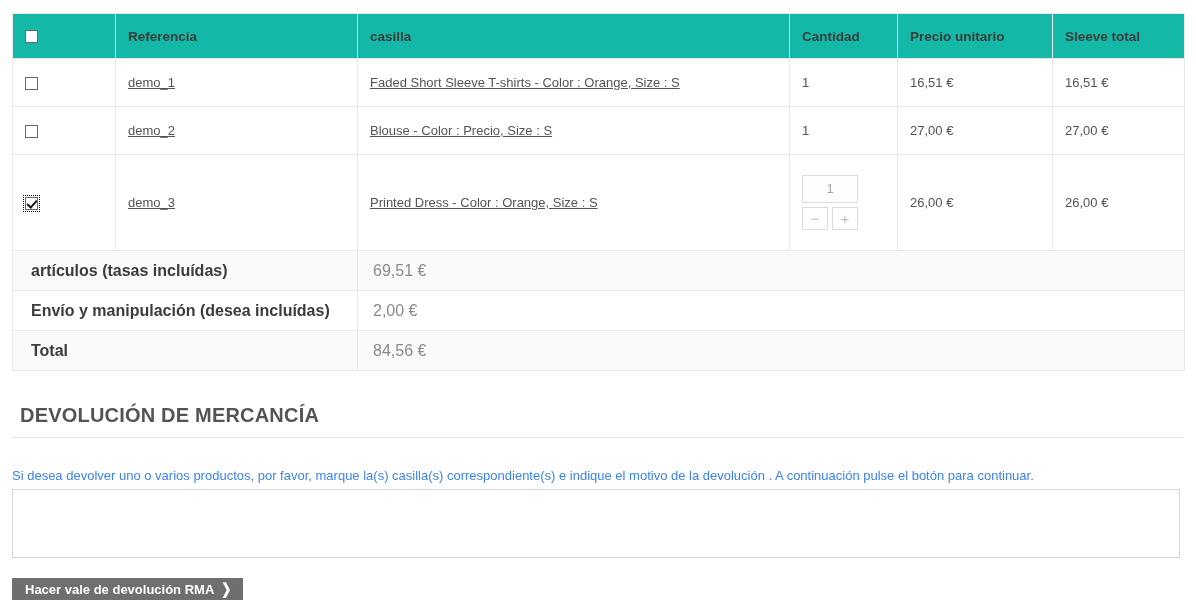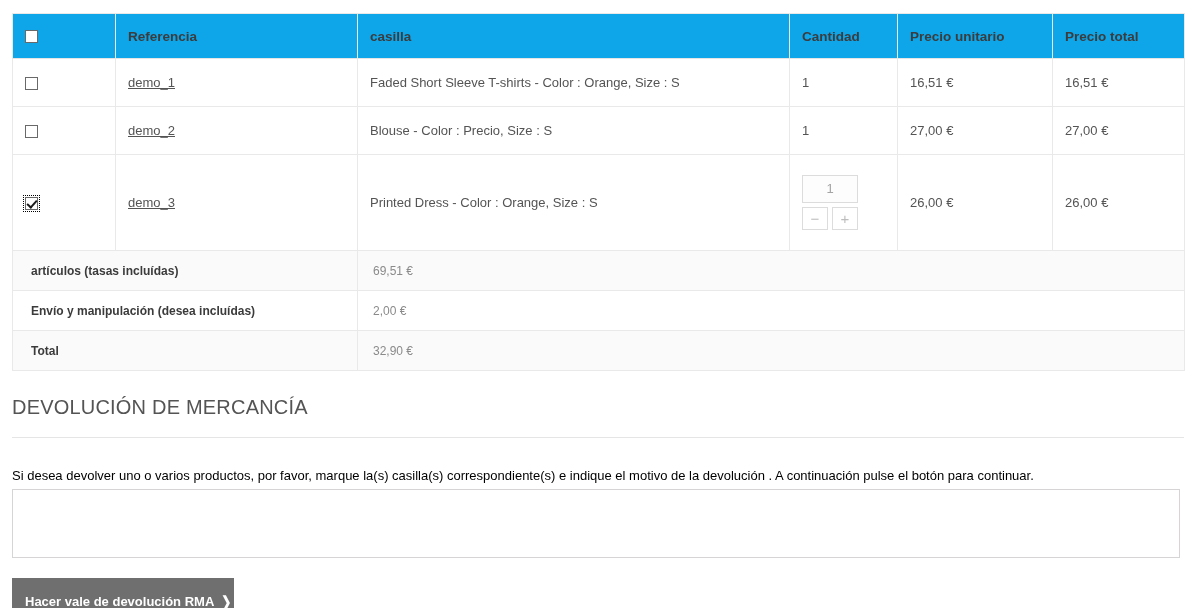--- a/index.html
+++ b/index.html
@@ -38,21 +38,21 @@
 
   table.order-table th,
   table.order-table td {
     border: 1px solid #e9e9e9;
     text-align: left;
     vertical-align: middle;
     padding: 0 12px;
   }
 
   table.order-table thead th {
-    background: #0ea5e9;
+    background: #14b8a6;
     color: #3c3c3c;
     font-weight: bold;
     font-size: 13.5px;
     height: 44px;
     border-bottom: 1px solid #e5e5e5;
   }
 
   
   .col-check  { width: 103px; }
   .col-ref    { width: 242px; }
@@ -61,21 +61,21 @@
   .col-unit   { width: 155px; }
   .col-total  { width: 132px; }
 
   td.cell-check,
   th.cell-check { text-align: left; padding-left: 25px; }
 
   tr.product-row td { height: 47px; color: #555454; font-size: 13px; }
   tr.product-row.tall td { height: 95px; }
 
   td.ref-cell { color: #555454; text-decoration: underline; }
-  td.prod-cell { color: #555454; }
+  td.prod-cell { color: #555454; text-decoration: underline; }
 
   
   .cbx {
     -webkit-appearance: none;
     appearance: none;
     width: 13px;
     height: 13px;
     border: 1px solid #696969;
     background: #ffffff;
     display: inline-block;
@@ -137,21 +137,21 @@
     line-height: 21px;
     text-align: center;
     font-family: "Liberation Sans", sans-serif;
     cursor: pointer;
     padding: 0;
   }
 
   
   tr.summary-row td {
     height: 39px;
-    font-size: 12px;
+    font-size: 16px;
     border: 1px solid #e9e9e9;
   }
   tr.summary-row td.sum-label {
     font-weight: bold;
     color: #3b3b3b;
     padding-left: 18px;
   }
   tr.summary-row td.sum-value {
     color: #8a8a8a;
     padding-left: 15px;
@@ -161,40 +161,40 @@
   tr.summary-row.plain td  { background: #ffffff; }
 
   
   .section-title {
     position: absolute;
     left: 12px;
     top: 396px;
     font-size: 20px;
     color: #555454;
     letter-spacing: 0.2px;
-    font-weight: normal;
-    margin: 0;
+    font-weight: bold;
+    margin: 8px;
   }
 
   .divider {
     position: absolute;
     left: 12px;
     top: 437px;
     width: 1172px;
     height: 1px;
     background: #e5e5e5;
   }
 
   .instructions {
     position: absolute;
     left: 12px;
     top: 454px;
     width: 1160px;
     font-size: 13px;
-    color: #000000;
+    color: #3b82f6;
     line-height: 18px;
   }
 
   .reason-box {
     position: absolute;
     left: 12px;
     top: 489px;
     width: 1168px;
     height: 69px;
     box-sizing: border-box;
@@ -205,32 +205,32 @@
     font-size: 13px;
     color: #555454;
     padding: 6px 8px;
     outline: none;
   }
 
   .rma-button {
     position: absolute;
     left: 12px;
     top: 578px;
-    height: 30px;
-    padding: 0 3px 0 13px;
+    height: 22px;
+    padding: 0 12px 0 13px;
     box-sizing: border-box;
     background: #6f6f6f;
     border: none;
     color: #ffffff;
     font-family: "Liberation Sans", sans-serif;
     font-size: 13px;
     font-weight: bold;
     cursor: pointer;
     display: inline-flex;
-    align-items: flex-end;
+    align-items: center;
     gap: 7px;
     line-height: 1;
   }
   .rma-button .chev {
     font-size: 12px;
     font-weight: bold;
     display: inline-block;
     transform: scaleY(1.25);
   }
 </style>
@@ -252,21 +252,21 @@
 
       <thead>
         <tr>
           <th class="cell-check">
             <input type="checkbox" class="cbx" style="">
           </th>
           <th>Referencia</th>
           <th>casilla</th>
           <th>Cantidad</th>
           <th>Precio unitario</th>
-          <th>Precio total</th>
+          <th>Sleeve total</th>
         </tr>
       </thead>
 
       <tbody>
 
         <tr class="product-row">
           <td class="cell-check">
             <input type="checkbox" class="cbx" style="">
           </td>
           <td class="ref-cell">demo_1</td>
@@ -311,21 +311,21 @@
           <td class="sum-value" colspan="4">69,51 €</td>
         </tr>
 
         <tr class="summary-row plain">
           <td class="sum-label" colspan="2">Envío y manipulación (desea incluídas)</td>
           <td class="sum-value" colspan="4">2,00 €</td>
         </tr>
 
         <tr class="summary-row shaded">
           <td class="sum-label" colspan="2">Total</td>
-          <td class="sum-value" colspan="4">32,90 €</td>
+          <td class="sum-value" colspan="4">84,56 €</td>
         </tr>
 
       </tbody>
     </table>
   </div>
 
   <h2 class="section-title">DEVOLUCIÓN DE MERCANCÍA</h2>
   <div class="divider"></div>
 
   <p class="instructions">Si desea devolver uno o varios productos, por favor, marque la(s) casilla(s) correspondiente(s) e indique el motivo de la devolución . A continuación pulse el botón para continuar.</p>

